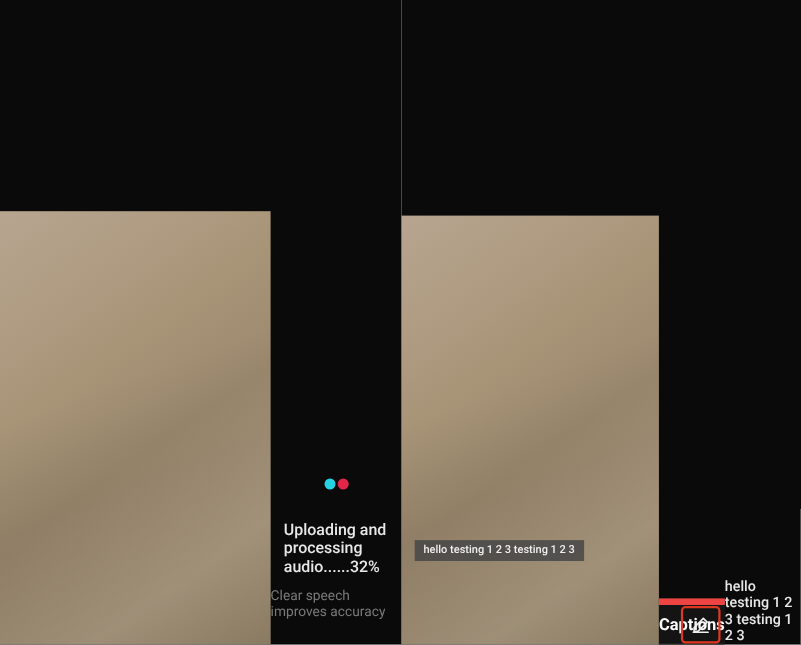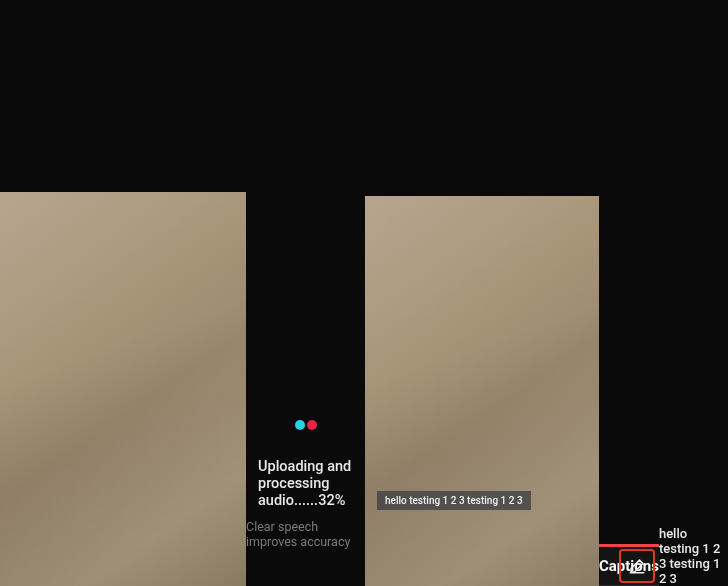--- a/index.html
+++ b/index.html
@@ -92,39 +92,39 @@
     .processing-text {
       color: #e8e8e8;
       font-size: 14.5px;
       font-weight: 500;
       margin-bottom: 10px;
       margin-left: 12px;
     }
     .hint-text {
       color: #7a7a7a;
       font-size: 12.5px;
-      margin-bottom: 37px;
+      margin-bottom: 22px;
     }
     .cancel-btn {
       background: #2b2b2b;
       color: #e0e0e0;
       border: none;
       padding: 9px 22px;
       border-radius: 4px;
       font-size: 13px;
       font-weight: 500;
       cursor: pointer;
     }
     .captions-header {
       display: flex;
       align-items: center;
       justify-content: center;
       height: 42px;
       background: #141414;
-      border-top: 3px solid #ef4444;
+      border-top: 6px solid #ef4444;
       border-bottom: 1px solid #2a2a2a;
       position: relative;
       margin-top: 12px;
     }
     .captions-title {
       color: #fafafa;
       font-size: 15px;
       font-weight: 700;
     }
     .edit-btn {

